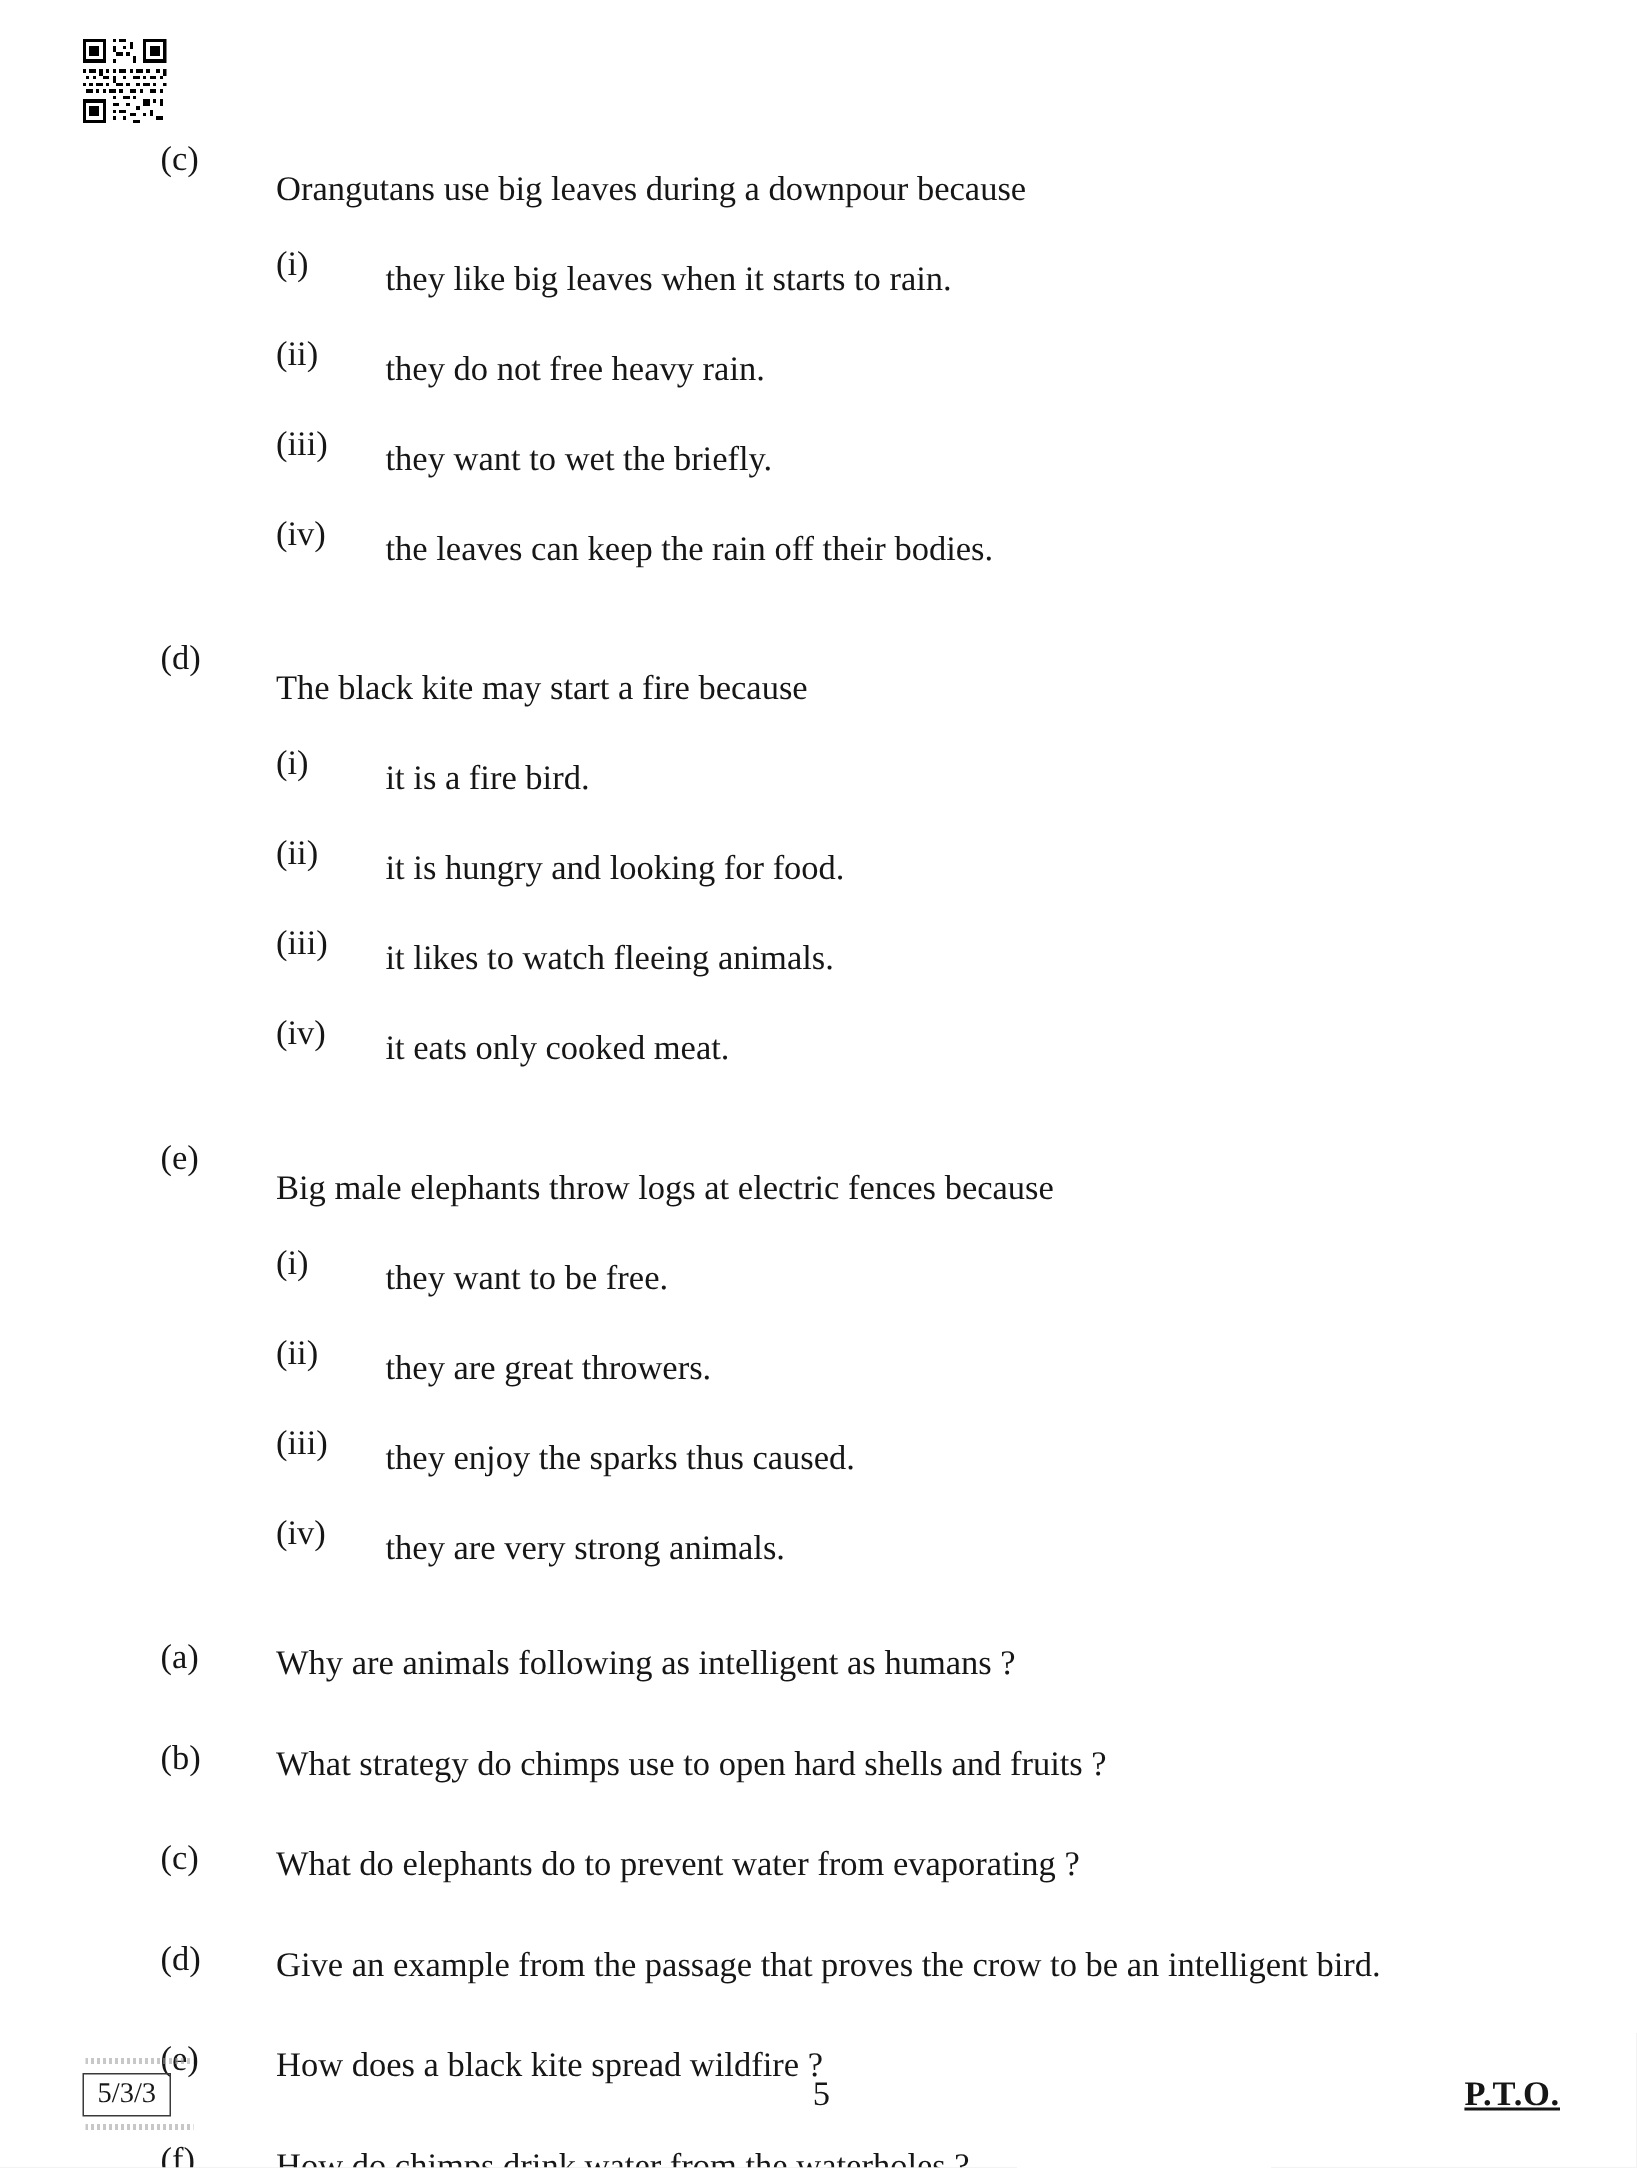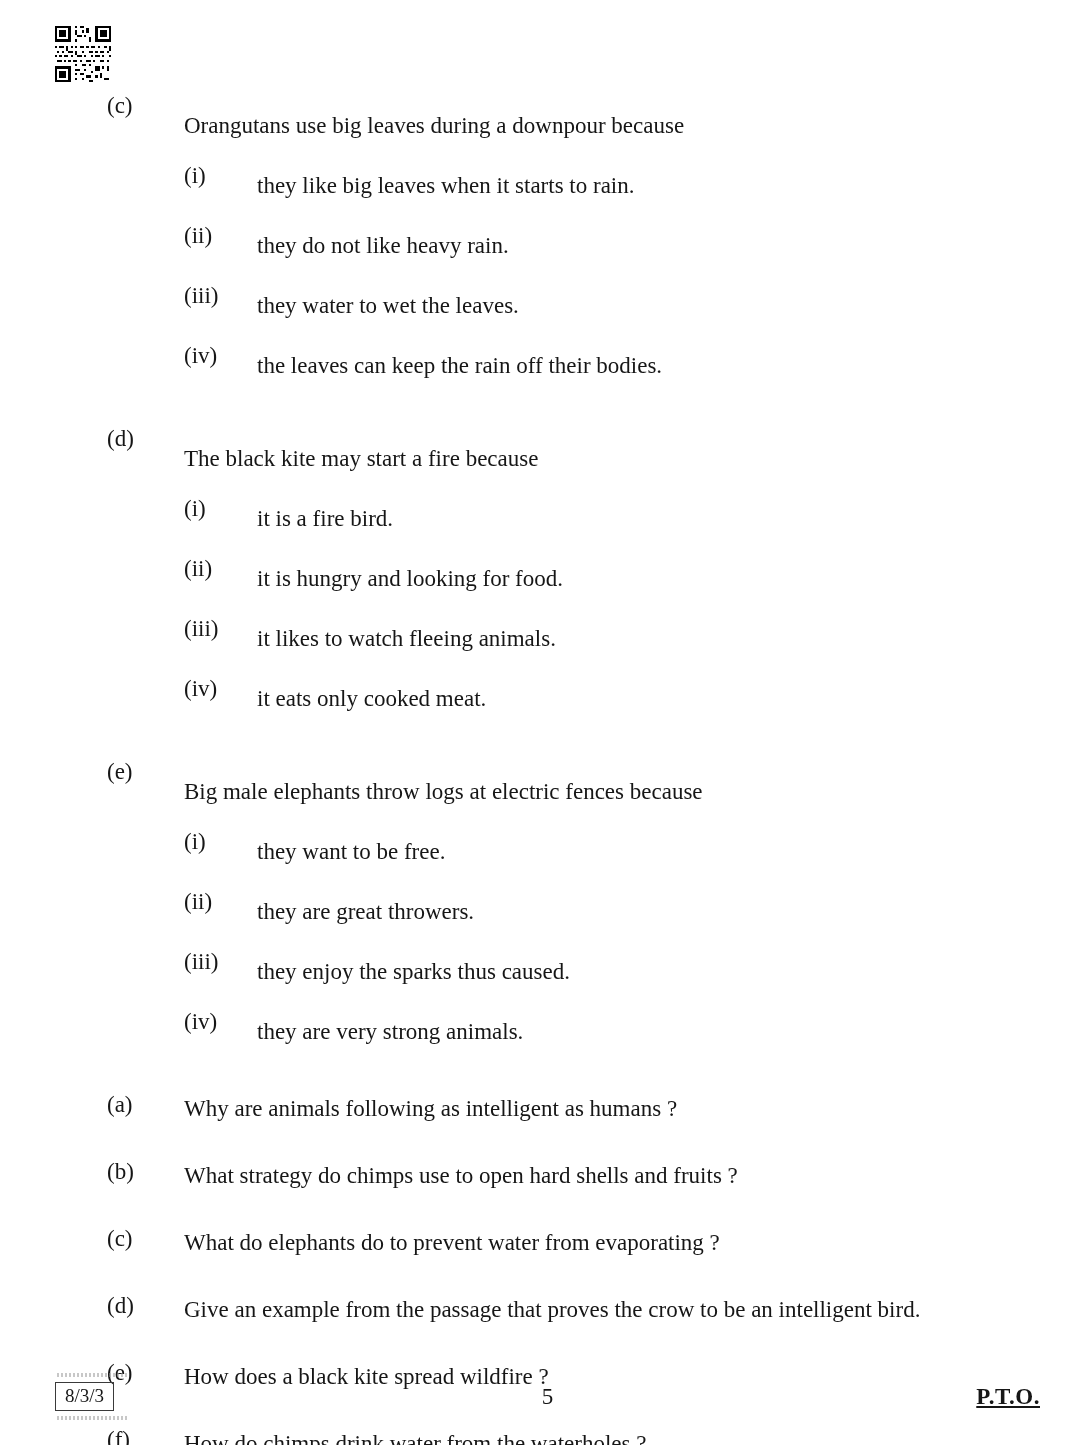--- a/index.html
+++ b/index.html
@@ -74,25 +74,25 @@
       <div class="q-row">
         <span class="q-label">(c)</span>
         <span class="q-text">Orangutans use big leaves during a downpour because</span>
       </div>
       <div class="opt-row">
         <span class="opt-num">(i)</span>
         <span class="opt-text">they like big leaves when it starts to rain.</span>
       </div>
       <div class="opt-row">
         <span class="opt-num">(ii)</span>
-        <span class="opt-text">they do not like heavy rain.</span>
+        <span class="opt-text">they do not free heavy rain.</span>
       </div>
       <div class="opt-row">
         <span class="opt-num">(iii)</span>
-        <span class="opt-text">they water to wet the leaves.</span>
+        <span class="opt-text">they want to wet the briefly.</span>
       </div>
       <div class="opt-row">
         <span class="opt-num">(iv)</span>
         <span class="opt-text">the leaves can keep the rain off their bodies.</span>
       </div>
     </section>
 
     <section class="mcq">
       <div class="q-row">
         <span class="q-label">(d)</span>
@@ -164,19 +164,19 @@
       <div class="sub-row">
         <span class="sub-label">(f)</span>
         <span class="sub-text">How do chimps drink water from the waterholes ?</span>
       </div>
     </section>
 
   </div>
 
   <div class="footer">
     <span class="code-box-wrap">
-      <span class="code-box">8/3/3</span>
+      <span class="code-box">5/3/3</span>
     </span>
     <span class="page-num">5</span>
     <span class="pto">P.T.O.</span>
   </div>
 
 </div>
 
 </body></html>

